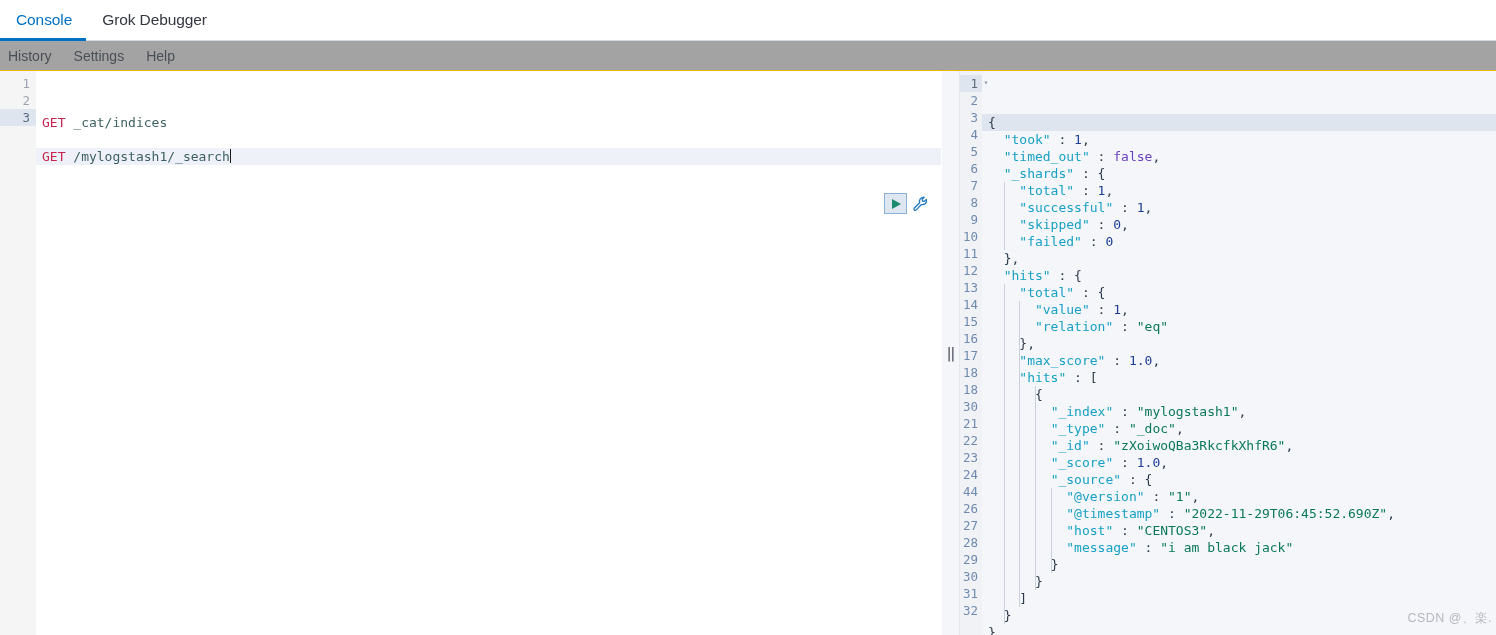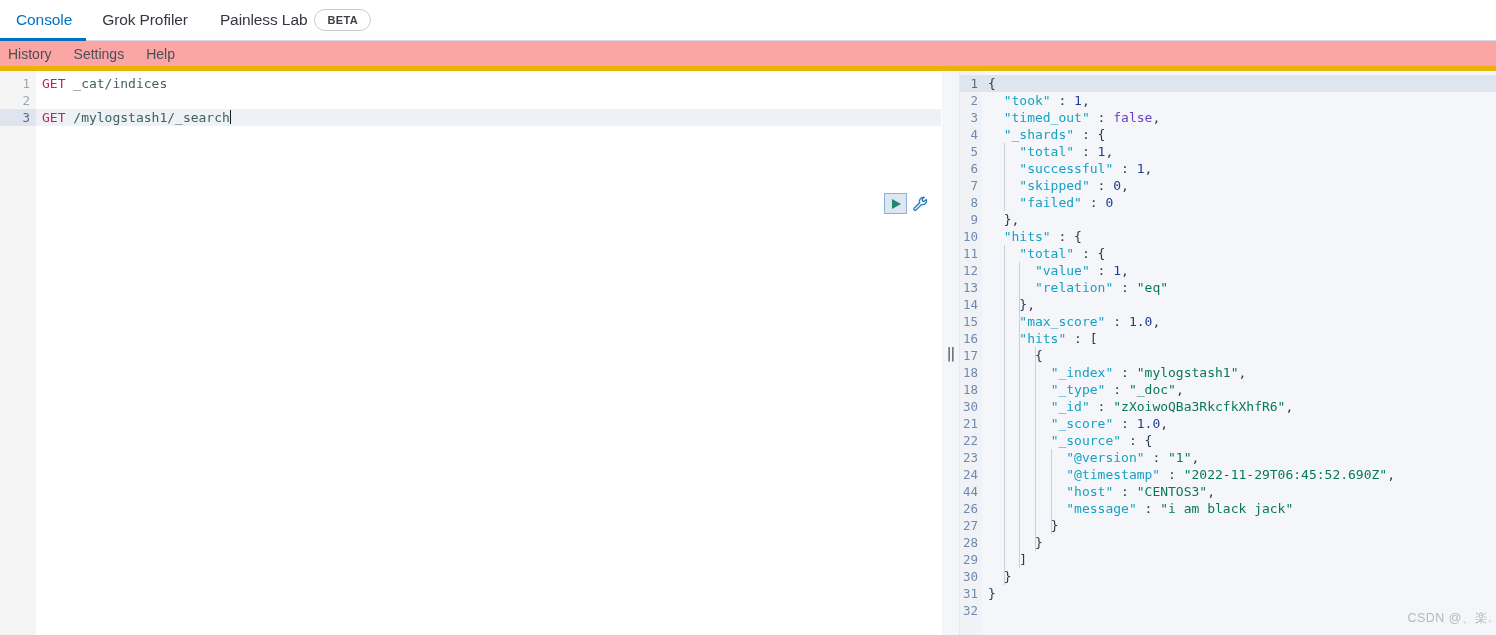--- a/index.html
+++ b/index.html
@@ -70,22 +70,22 @@
   }
 
   
   .submenu {
     height: 30px;
     min-height: 30px;
     display: flex;
     align-items: center;
     gap: 22px;
     padding-left: 8px;
-    background: #fca5a5;
-    border-bottom: 5px solid #eab308;
+    background: #a3a3a3;
+    border-bottom: 1px solid #eab308;
   }
   .submenu-item {
     font-size: 14px;
     color: #4a4f57;
     cursor: pointer;
     white-space: nowrap;
   }
 
   
   .split {
@@ -156,20 +156,21 @@
     color: #8a97a8;
     text-align: center;
   }
 
   .code-body {
     flex: 1;
     position: relative;
     padding-top: 4px;
     background: #ffffff;
     overflow: hidden;
+    margin-top: 39px;
   }
   .pane-right .code-body { background: #f5f6fa; }
 
   .cline {
     height: 17px;
     line-height: 17px;
     white-space: pre;
     padding-left: 6px;
     position: relative;
   }
@@ -276,25 +277,21 @@
 </head>
 <body>
 
 <div id="app">
 
   <div class="tabbar">
     <div class="tab active">
       <span>Console</span>
     </div>
     <div class="tab">
-      <span>Grok Profiler</span>
-    </div>
-    <div class="tab">
-      <span>Painless Lab</span>
-      <span class="beta-badge">BETA</span>
+      <span>Grok Debugger</span>
     </div>
   </div>
 
   <div class="submenu">
     <span class="submenu-item">History</span>
     <span class="submenu-item">Settings</span>
     <span class="submenu-item">Help</span>
   </div>
 
   <div class="split">

